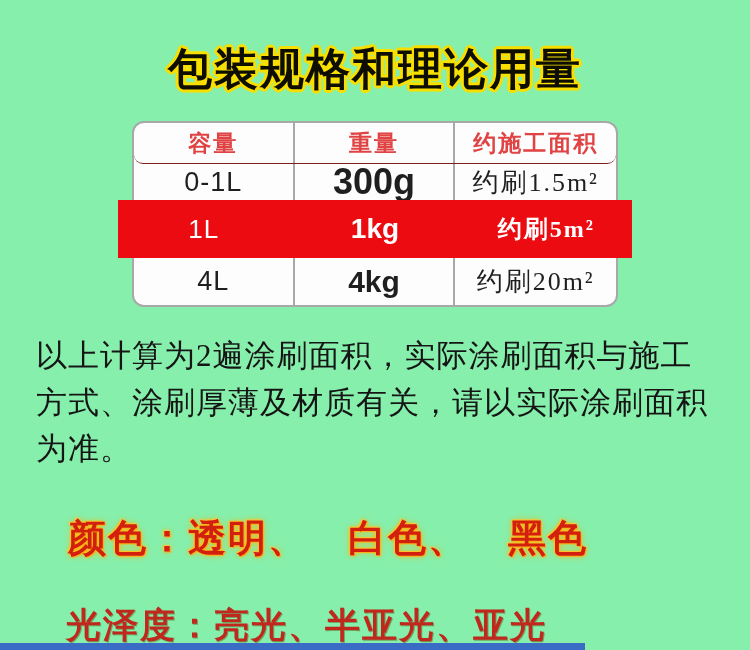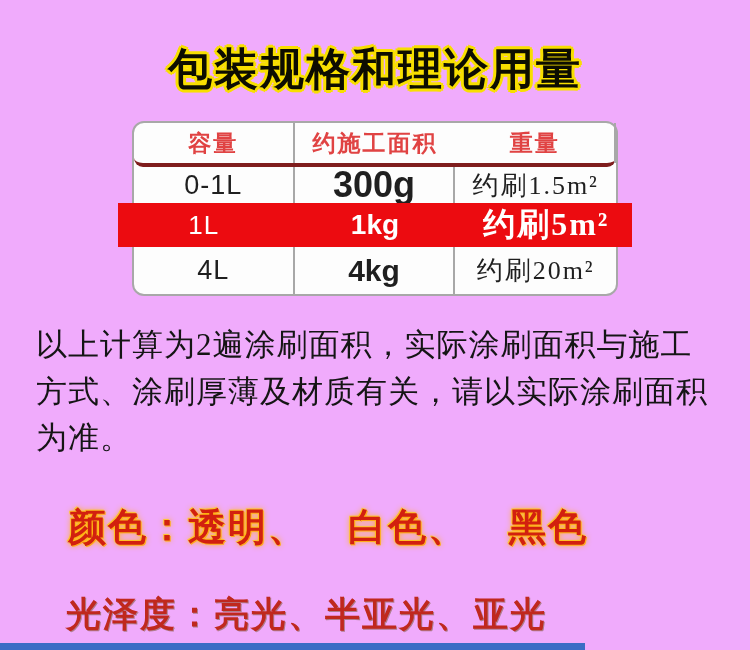--- a/index.html
+++ b/index.html
@@ -8,21 +8,21 @@
     background: #ffffff;
     width: 750px;
     height: 650px;
     overflow: hidden;
     font-family: "Liberation Sans", sans-serif;
   }
   .page {
     position: relative;
     width: 750px;
     height: 650px;
-    background: #f0abfc;
+    background: #86efac;
   }
   
   .title {
     margin: 0;
     padding-top: 40px;
     text-align: center;
     font-size: 44px;
     font-weight: 900;
     letter-spacing: 2px;
     color: #0d0d00;
@@ -47,21 +47,21 @@
     align-items: center;
   }
   .tcell {
     width: 33.333%;
     text-align: center;
     box-sizing: border-box;
   }
   .sep { border-right: 2px solid #a8a8a8; }
   .head-row {
     height: 40px;
-    border-bottom: 4px solid #7f1d1d;
+    border-bottom: 1px solid #7f1d1d;
     border-radius: 9px;
   }
   .head-row .tcell {
     color: #e04343;
     font-size: 23px;
     font-weight: bold;
     letter-spacing: 2px;
     height: 100%;
     display: flex;
     align-items: center;
@@ -78,28 +78,28 @@
   .wt-cell   { font-size: 36px; font-weight: 600; }
   .row-3 .wt-cell { font-size: 30px; }
   .area-cell {
     font-family: "Liberation Serif", serif;
     font-size: 26px;
     letter-spacing: 2px;
   }
   .hl-row {
     position: relative;
     z-index: 2;
-    height: 44px;
+    height: 58px;
     margin: 0 -16px;
     color: #ffffff;
   }
   .hl-row .tcell { border: none; }
   .hl-row .cap-cell { font-size: 26px; font-weight: 500; }
   .hl-row .wt-cell  { font-size: 28px; font-weight: 600; }
-  .hl-row .area-cell{ font-size: 32px; font-weight: bold; }
+  .hl-row .area-cell{ font-size: 24px; font-weight: bold; }
   .row-3 { height: 47px; }
   
   .note {
     margin: 26px 28px 4px 36px;
     font-family: "Liberation Serif", serif;
     font-size: 31px;
     line-height: 1.5;
     letter-spacing: 1px;
     color: #151515;
   }
@@ -137,22 +137,22 @@
 <body>
 
 <div class="page">
 
   <h1 class="title">包装规格和理论用量</h1>
 
   <div class="spec-table">
 
     <div class="trow head-row">
       <div class="tcell sep">容量</div>
+      <div class="tcell sep">重量</div>
       <div class="tcell">约施工面积</div>
-      <div class="tcell sep">重量</div>
     </div>
 
     <div class="trow data-row row-1">
       <div class="tcell sep cap-cell">0-1L</div>
       <div class="tcell sep wt-cell">300g</div>
       <div class="tcell area-cell">约刷1.5m²</div>
     </div>
 
     <div class="trow data-row hl-row" id="hl-row" style="background: rgb(236, 11, 16);">
       <div class="tcell cap-cell">1L</div>

